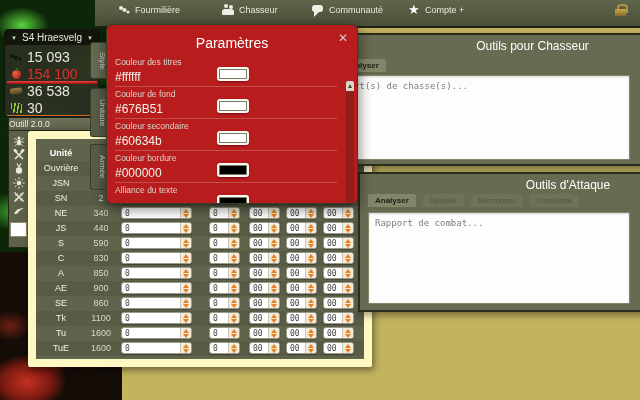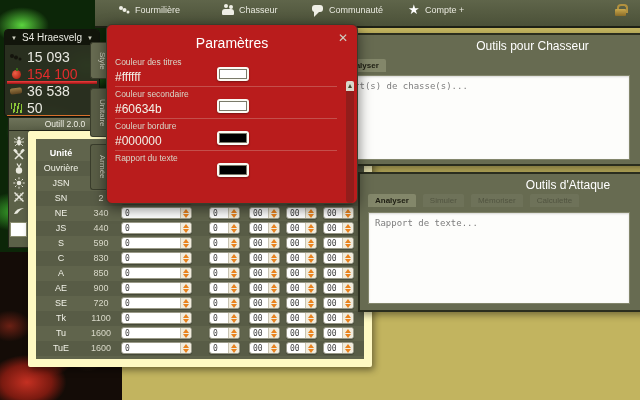--- a/index.html
+++ b/index.html
@@ -60,21 +60,21 @@
 .ricon[data-name="wood-icon"]::before{content:"";position:absolute;left:0;top:3px;width:12px;height:6px;border-radius:2px;background:linear-gradient(#9a7a44,#5e431f);transform:rotate(-8deg)}
 .ricon[data-name="grass-icon"]::before{content:"";position:absolute;left:1px;top:1px;width:11px;height:10px;background:repeating-linear-gradient(100deg,#8cc838 0 1.5px,rgba(0,0,0,0) 1.5px 3.5px)}
 .rval{font-size:14px;color:#e8e8e0}
 .rval[data-alert="true"]{color:#e22c2c}
 .rbar{display:none}
 .rbar[data-bar="red"]{display:block;position:absolute;left:2px;right:2px;bottom:-2px;height:3px;background:linear-gradient(#f04040,#9a1212)}
 .rbar[data-bar="orange"]{display:block;position:absolute;left:2px;right:2px;bottom:-2px;height:3px;background:linear-gradient(#e07830,#a4481a)}
 
 
 .outil-titlebar{position:absolute;left:8px;top:117px;width:114px;height:14px;z-index:4;
- background:linear-gradient(#6e735a,#5a5f47);border:1px solid #23261a;display:flex;align-items:center;justify-content:center}
+ background:linear-gradient(#6e735a,#5a5f47);border:1px solid #23261a;display:flex;align-items:center;}
 .outil-titlebar span{font-size:8.5px;color:#eeeee4}
 .icon-strip{position:absolute;left:8px;top:131px;width:21px;height:117px;z-index:4;
  background:#5c6148;border:1px solid #23261a;border-top:none;display:flex;flex-direction:column;align-items:center;padding-top:3px}
 .tb-icon{width:14px;height:14px;flex:none;cursor:pointer;display:flex;align-items:center;justify-content:center}
 .strip-box{width:17px;height:15px;background:#fff;border:1px solid #8a8d70;margin-top:4px;cursor:text}
 
 .table-panel{position:absolute;left:28px;top:131px;width:344px;height:236px;z-index:4;
  background:#60644c;border:8px solid #fef9c3;border-radius:2px;box-shadow:2px 3px 7px rgba(0,0,0,0.45)}
 .trow{position:relative;height:15px}
 .trow.data:nth-child(odd){background:rgba(0,0,0,0.08)}
@@ -192,21 +192,21 @@
           <span class="rval" data-name="resource-value" data-alert="true">154 100</span>
           <span class="rbar" data-name="resource-bar" data-bar="red"></span>
         </div>
         <div class="res-row" data-name="resource-row">
           <span class="ricon" data-name="wood-icon"></span>
           <span class="rval" data-name="resource-value" data-alert="false">36 538</span>
 
         </div>
         <div class="res-row" data-name="resource-row">
           <span class="ricon" data-name="grass-icon"></span>
-          <span class="rval" data-name="resource-value" data-alert="false">50</span>
+          <span class="rval" data-name="resource-value" data-alert="false">30</span>
           <span class="rbar" data-name="resource-bar" data-bar="orange"></span>
         </div>
       </div>
   </div>
 
   <div class="outil-titlebar" data-name="outil-window-titlebar">
     <span data-name="outil-window-title">Outill 2.0.0</span>
   </div>
 
   <div class="icon-strip" data-name="outil-toolbar">
@@ -612,21 +612,21 @@
             <span class="spin sp4" data-name="unit-pair-input">
               <span class="val">00</span>
               <span class="btns" data-name="spinner-buttons">
                 <i class="up" data-name="spinner-up-icon"></i>
                 <i class="dn" data-name="spinner-down-icon"></i>
               </span>
             </span>
           </div>
           <div class="trow data" data-name="table-row">
             <span class="tname" data-name="unit-name">SE</span>
-            <span class="tcost" data-name="unit-cost">720</span>
+            <span class="tcost" data-name="unit-cost">860</span>
             <span class="spin sp0" data-name="unit-count-input">
               <span class="val">0</span>
               <span class="btns" data-name="spinner-buttons">
                 <i class="up" data-name="spinner-up-icon"></i>
                 <i class="dn" data-name="spinner-down-icon"></i>
               </span>
             </span>
             <span class="spin sp1" data-name="unit-qty-input">
               <span class="val">0</span>
               <span class="btns" data-name="spinner-buttons">
@@ -791,21 +791,21 @@
   <div class="tool-panel attack" data-name="attack-tools-panel">
     <div class="tp-title" data-name="attack-panel-title">Outils d'Attaque</div>
     <div class="tabs">
 
     <span class="tab" data-name="attack-tab" data-active="true">Analyser</span>
         <span class="tab" data-name="attack-tab" data-active="false">Simuler</span>
         <span class="tab" data-name="attack-tab" data-active="false">Mémoriser</span>
         <span class="tab" data-name="attack-tab" data-active="false">Calculette</span>
       </div>
     <div class="panel-body" data-name="combat-report-textarea">
-      <div class="ta-text">Rapport de texte...</div>
+      <div class="ta-text">Rapport de combat...</div>
     </div>
   </div>
 
   <div class="dialog" data-name="settings-dialog">
     <div class="vtabs">
 
     <div class="vtab" data-name="settings-tab" data-active="true">Style</div>
         <div class="vtab" data-name="settings-tab" data-active="false">Unitaire</div>
         <div class="vtab" data-name="settings-tab" data-active="false">Armée</div>
       </div>
@@ -817,39 +817,48 @@
       <div class="dfield" data-name="color-setting-field">
             <div class="flabel" data-name="color-field-label">Couleur des titres</div>
             <div class="frow">
               <span class="fval" data-name="color-hex-value">#ffffff</span>
               <span class="swbtn" data-name="color-swatch-button">
                 <span class="swin" data-color="#ffffff"></span>
               </span>
             </div>
           </div>
           <div class="dfield" data-name="color-setting-field">
+            <div class="flabel" data-name="color-field-label">Couleur de fond</div>
+            <div class="frow">
+              <span class="fval" data-name="color-hex-value">#676B51</span>
+              <span class="swbtn" data-name="color-swatch-button">
+                <span class="swin" data-color="#ffffff"></span>
+              </span>
+            </div>
+          </div>
+          <div class="dfield" data-name="color-setting-field">
             <div class="flabel" data-name="color-field-label">Couleur secondaire</div>
             <div class="frow">
               <span class="fval" data-name="color-hex-value">#60634b</span>
               <span class="swbtn" data-name="color-swatch-button">
                 <span class="swin" data-color="#ffffff"></span>
               </span>
             </div>
           </div>
           <div class="dfield" data-name="color-setting-field">
             <div class="flabel" data-name="color-field-label">Couleur bordure</div>
             <div class="frow">
               <span class="fval" data-name="color-hex-value">#000000</span>
               <span class="swbtn" data-name="color-swatch-button">
                 <span class="swin" data-color="#000000"></span>
               </span>
             </div>
           </div>
           <div class="dfield" data-name="color-setting-field">
-            <div class="flabel" data-name="color-field-label">Rapport du texte</div>
+            <div class="flabel" data-name="color-field-label">Alliance du texte</div>
             <div class="frow">
               <span class="fval" data-name="color-hex-value"></span>
               <span class="swbtn" data-name="color-swatch-button">
                 <span class="swin" data-color="#000000"></span>
               </span>
             </div>
           </div>
         </div>
       <div class="dscroll" data-name="dialog-scrollbar">
         <div class="sarrow" data-name="scroll-up-icon">

